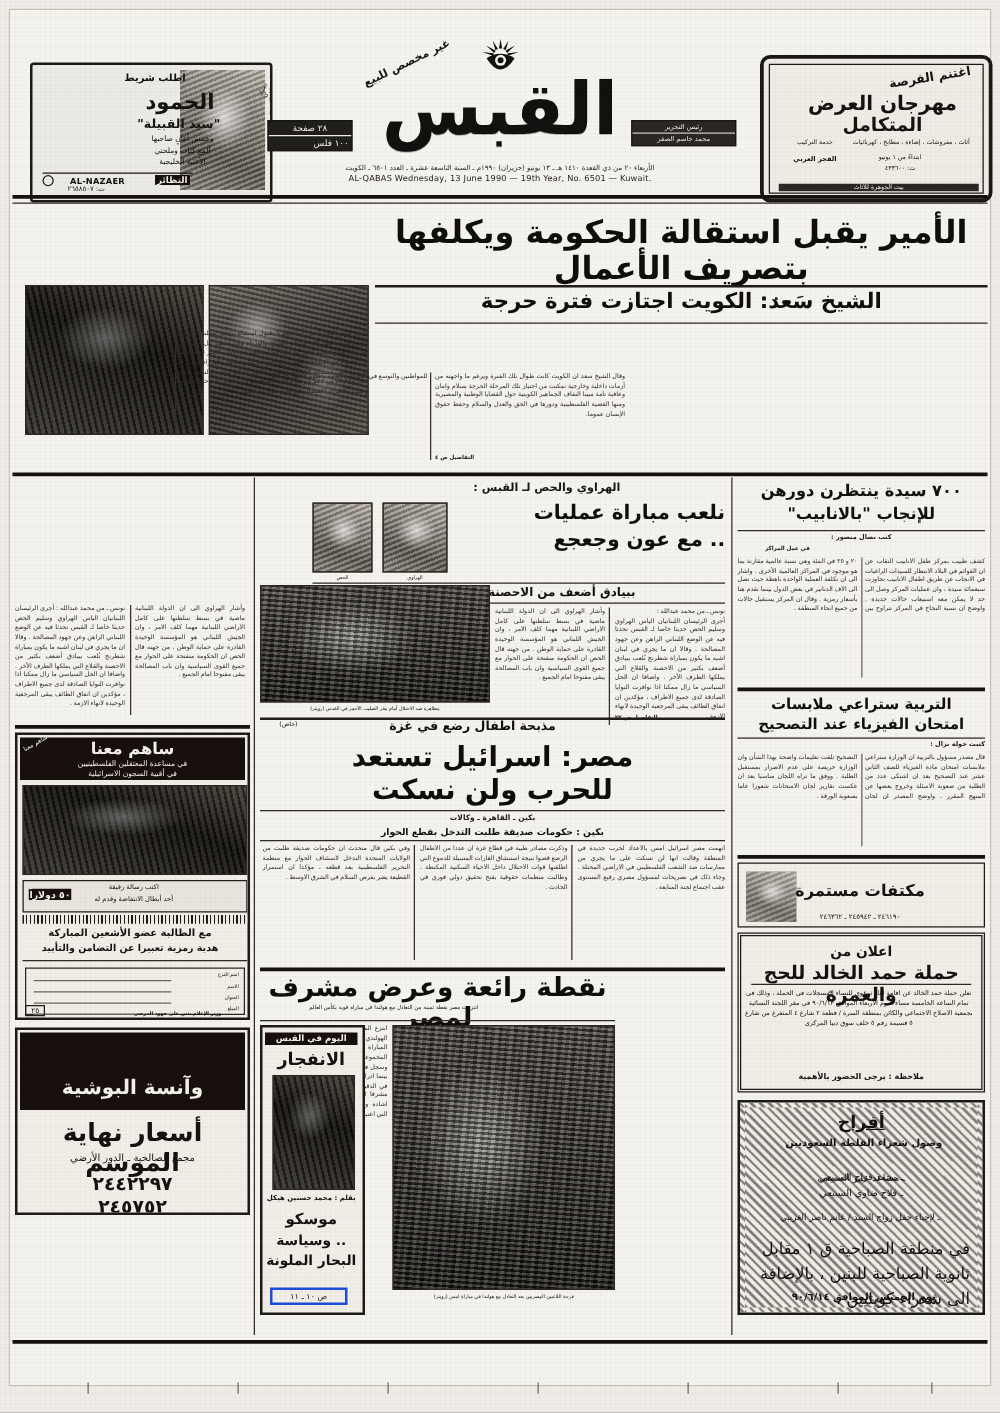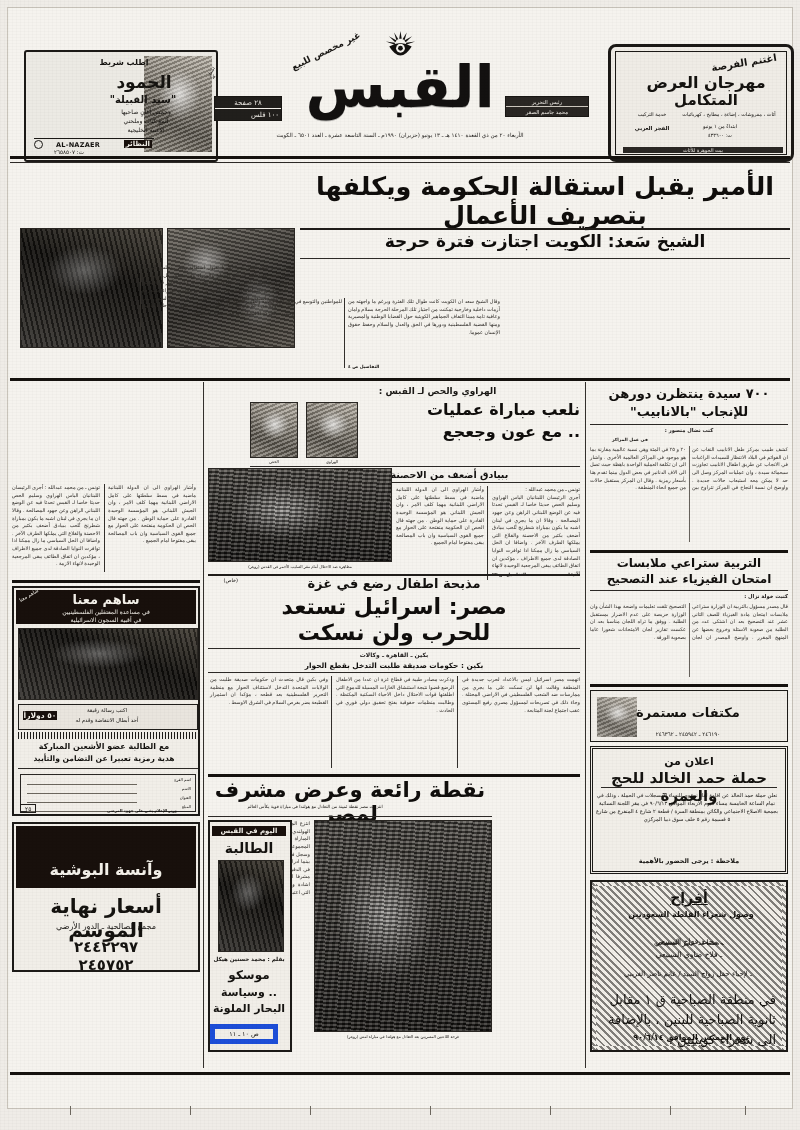--- a/index.html
+++ b/index.html
@@ -183,20 +183,21 @@
           <path d="M14 26 Q30 16 46 26 Q38 39 30 39 Q22 39 14 26 Z" fill="#141210"></path>
           <circle cx="30" cy="28.5" r="6.3" fill="#f5f3ee"></circle>
           <circle cx="30" cy="28.5" r="3.4" fill="#141210"></circle>
         </svg>
       </div>
       <div class="ar logo-title">القبس</div>
     </div>
 
     <div class="dateline">
       <div class="ar ar-date">الأربعاء ٢٠ من ذي القعدة ١٤١٠ هـ ـ ١٣ يونيو (حزيران) ١٩٩٠م ـ السنة التاسعة عشرة ـ العدد ٦٥٠١ ـ الكويت</div>
+      <div class="en-date">AL-QABAS Wednesday, 13 June 1990 — 19th Year, No. 6501 — Kuwait.</div>
     </div>
 
     <div class="ad-right">
       <div class="ad-inner"></div>
       <div class="ar" style="position:absolute;right:14px;top:10px;font-size:10px;font-weight:700;transform:rotate(-9deg);">اغتنم الفرصة</div>
       <div class="ar centerline" style="position:absolute;right:10px;top:26px;width:150px;font-size:16px;font-weight:700;">مهرجان العرض</div>
       <div class="ar centerline" style="position:absolute;right:10px;top:44px;width:150px;font-size:15px;font-weight:700;">المتكامل</div>
       <div class="ar" style="position:absolute;right:10px;top:64px;width:104px;font-size:5px;text-align:center;">أثاث ، مفروشات ، إضاءة ، مطابخ ، كهربائيات</div>
       <div class="ar" style="position:absolute;right:114px;top:64px;width:50px;font-size:5px;text-align:center;">خدمة التركيب</div>
       <div class="ar" style="position:absolute;right:28px;top:76px;width:86px;font-size:5px;text-align:center;">ابتداءً من ١ يونيو</div>
@@ -306,21 +307,21 @@
     <div class="colrule" style="right:92px;top:102px;height:94px;"></div>
     <div class="ar txtblock" style="position:absolute;right:96px;top:102px;width:88px;height:94px;">وأشار الهراوي الى ان الدولة اللبنانية ماضية في بسط سلطتها على كامل الاراضي اللبنانية مهما كلف الامر ، وان الجيش اللبناني هو المؤسسة الوحيدة القادرة على حماية الوطن . من جهته قال الحص ان الحكومة منفتحة على الحوار مع جميع القوى السياسية وان باب المصالحة يبقى مفتوحا امام الجميع .</div>
     <div class="ar tiny" style="position:absolute;right:0;top:188px;width:88px;text-align:left;font-weight:700;">التفاصيل ص ٢٢</div>
 
     <div class="photo crowd" style="left:0;top:84px;width:184px;height:94px;"></div>
     <div class="ar xtiny" style="position:absolute;left:0;top:180px;width:184px;text-align:center;">مظاهرة ضد الاحتلال أمام مقر الصليب الأحمر في القدس (رويتر)</div>
 
     <div class="hrule med" style="left:0;top:190px;width:372px;"></div>
 
     <div class="ar" style="position:absolute;left:0;top:193px;width:30px;font-size:5px;">(خاص)</div>
-    <div class="ar h3" style="position:absolute;right:0;top:192px;width:372px;font-size:13px;">مذبحة اطفال رضع في غزة</div>
+    <div class="ar h3" style="position:absolute;right:16px;top:192px;width:372px;font-size:10px;">مذبحة اطفال رضع في غزة</div>
     <div class="ar h1-sub" style="position:absolute;right:0;top:210px;width:372px;font-size:22px;">مصر: اسرائيل تستعد</div>
     <div class="ar h1-sub" style="position:absolute;right:0;top:236px;width:372px;font-size:22px;">للحرب ولن نسكت</div>
     <div class="hrule" style="right:0;top:264px;width:372px;"></div>
     <div class="ar byline" style="position:absolute;right:0;top:267px;width:372px;font-size:6px;">بكين ـ القاهرة ـ وكالات</div>
     <div class="ar h4" style="position:absolute;right:0;top:277px;width:372px;font-size:7.4px;">بكين : حكومات صديقة طلبت التدخل بقطع الحوار</div>
     <div class="hrule" style="right:0;top:288px;width:372px;"></div>
 
     <div class="ar txtblock" style="position:absolute;right:0;top:292px;width:118px;height:92px;">اتهمت مصر اسرائيل امس بالاعداد لحرب جديدة في المنطقة وقالت انها لن تسكت على ما يجري من ممارسات ضد الشعب الفلسطيني في الاراضي المحتلة . وجاء ذلك في تصريحات لمسؤول مصري رفيع المستوى عقب اجتماع لجنة المتابعة .</div>
     <div class="colrule" style="right:122px;top:292px;height:92px;"></div>
     <div class="ar txtblock" style="position:absolute;right:126px;top:292px;width:118px;height:92px;">وذكرت مصادر طبية في قطاع غزة ان عددا من الاطفال الرضع قضوا نتيجة استنشاق الغازات المسيلة للدموع التي اطلقتها قوات الاحتلال داخل الاحياء السكنية المكتظة . وطالبت منظمات حقوقية بفتح تحقيق دولي فوري في الحادث .</div>
@@ -334,27 +335,27 @@
     <div class="hrule" style="right:88px;top:432px;width:284px;"></div>
 
     <div class="photo crowd" style="right:88px;top:436px;width:178px;height:212px;"></div>
     <div class="ar xtiny" style="position:absolute;right:88px;top:650px;width:178px;text-align:center;">فرحة اللاعبين المصريين بعد التعادل مع هولندا في مباراة امس (رويتر)</div>
 
     <div class="ar txtblock" style="position:absolute;right:270px;top:436px;width:100px;height:216px;">انتزع المنتخب المصري نقطة ثمينة من نظيره الهولندي بطل اوروبا بعد التعادل ١ ـ ١ في المباراة التي جرت امس ضمن منافسات المجموعة السادسة لكأس العالم في ايطاليا . وسجل فان بستن هدف هولندا في الشوط الاول بينما ادرك عبدالغني التعادل لمصر من ركلة جزاء في الدقيقة ٨٣ . وقدم المنتخب المصري عرضا مشرفا امام احد ابرز المرشحين للقب ، ونال اشادة واسعة من المعلقين والصحف العالمية التي اعتبرت النتيجة مفاجأة المونديال حتى الآن .</div>
     <div class="ar tiny" style="position:absolute;right:270px;top:656px;width:100px;text-align:center;font-weight:700;">التفاصيل ص ١٤ و ١٥ و ١٦</div>
 
     <div class="adbox" style="left:0;top:436px;width:84px;height:232px;border:2px solid #1d1b18;">
       <div class="ar centerline white-on-black" style="position:absolute;right:4px;top:4px;width:74px;font-size:7px;font-weight:700;padding:1px 0;">اليوم في القبس</div>
-      <div class="ar centerline" style="position:absolute;right:4px;top:18px;width:74px;font-size:14px;font-weight:700;">الطالبة</div>
+      <div class="ar centerline" style="position:absolute;right:4px;top:18px;width:74px;font-size:14px;font-weight:700;">الانفجار</div>
       <div class="photo dark" style="left:8px;top:38px;width:66px;height:92px;"></div>
       <div class="ar centerline" style="position:absolute;right:4px;top:134px;width:74px;font-size:5.6px;font-weight:700;">بقلم : محمد حسنين هيكل</div>
       <div class="ar centerline" style="position:absolute;right:2px;top:146px;width:78px;font-size:12px;font-weight:700;">موسكو</div>
       <div class="ar centerline" style="position:absolute;right:2px;top:164px;width:78px;font-size:11px;font-weight:700;">.. وسياسة</div>
       <div class="ar centerline" style="position:absolute;right:2px;top:180px;width:78px;font-size:11px;font-weight:700;">البحار الملونة</div>
-      <div class="ar centerline" style="position:absolute;right:12px;bottom:6px;width:58px;font-size:6.4px;border:5px solid #1d4ed8;padding:1px 0;">ص ١٠ ـ ١١</div>
+      <div class="ar centerline" style="position:absolute;right:12px;bottom:6px;width:58px;font-size:6.4px;border:2px solid #1d4ed8;padding:1px 0;">ص ١٠ ـ ١١</div>
     </div>
   </div>
 
   <div class="box" style="left:12px;top:384px;width:188px;">
 
     <div class="ar txtblock" style="position:absolute;left:0;top:100px;width:88px;height:88px;">تونس ـ من محمد عبدالله :
 أجرى الرئيسان اللبنانيان الياس الهراوي وسليم الحص حديثا خاصا لـ القبس تحدثا فيه عن الوضع اللبناني الراهن وعن جهود المصالحة . وقالا ان ما يجري في لبنان اشبه ما يكون بمباراة شطرنج تُلعب ببيادق أضعف بكثير من الاحصنة والقلاع التي يملكها الطرف الآخر . واضافا ان الحل السياسي ما زال ممكنا اذا توافرت النوايا الصادقة لدى جميع الاطراف ، مؤكدين ان اتفاق الطائف يبقى المرجعية الوحيدة لانهاء الازمة .</div>
     <div class="colrule" style="left:92px;top:100px;height:88px;"></div>
     <div class="ar txtblock" style="position:absolute;left:96px;top:100px;width:88px;height:88px;">وأشار الهراوي الى ان الدولة اللبنانية ماضية في بسط سلطتها على كامل الاراضي اللبنانية مهما كلف الامر ، وان الجيش اللبناني هو المؤسسة الوحيدة القادرة على حماية الوطن . من جهته قال الحص ان الحكومة منفتحة على الحوار مع جميع القوى السياسية وان باب المصالحة يبقى مفتوحا امام الجميع .</div>
 

